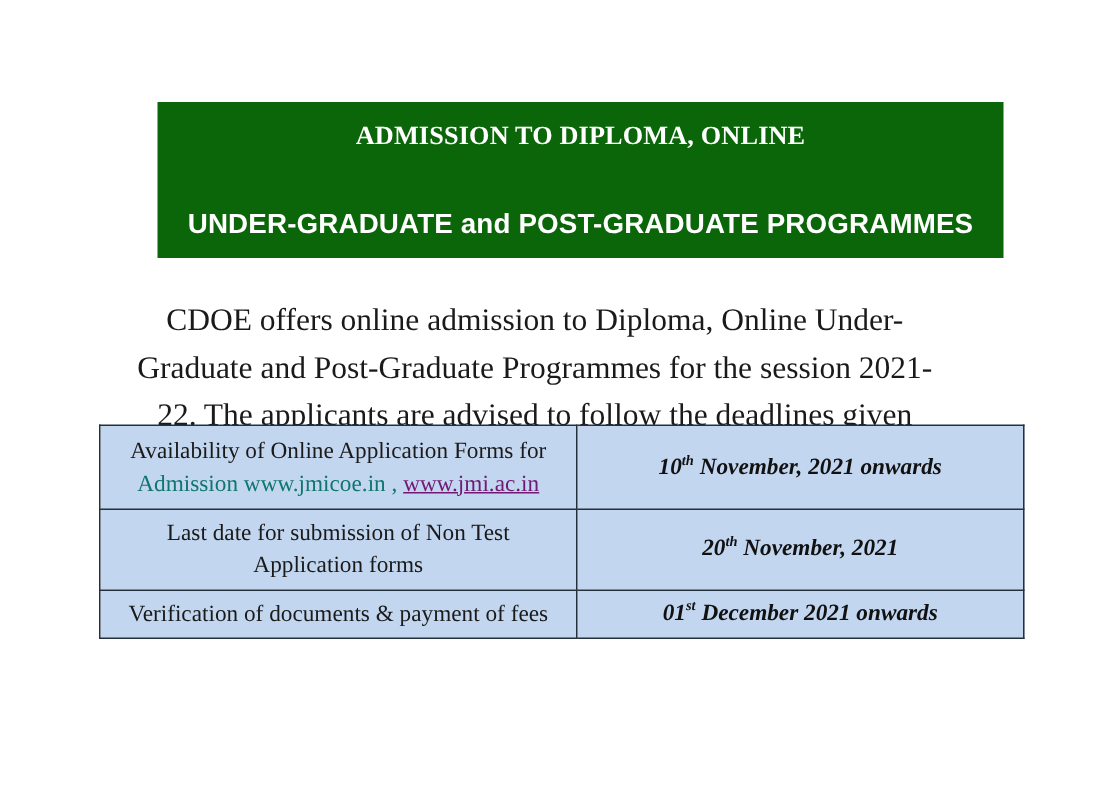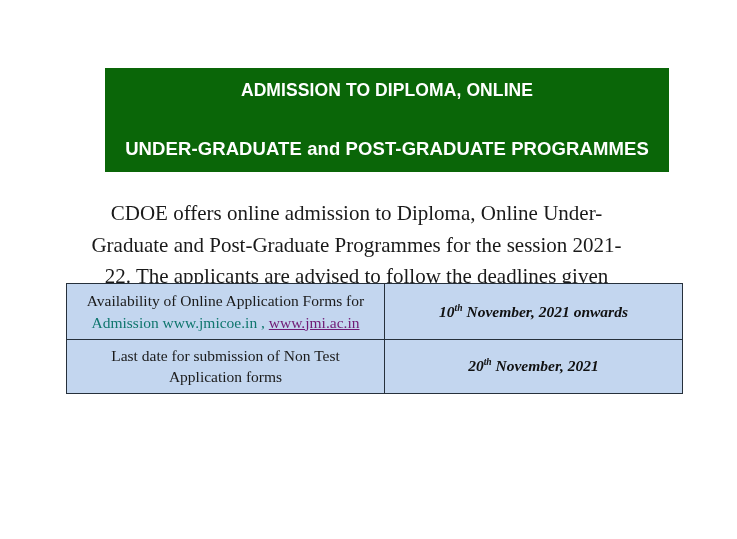--- a/index.html
+++ b/index.html
@@ -32,21 +32,21 @@
   .banner-line {
     color: #ffffff;
     font-family: "Liberation Sans", sans-serif;
     font-weight: bold;
     font-size: 17.5px;
     letter-spacing: 0.1px;
     text-align: center;
     white-space: nowrap;
     line-height: 1;
   }
-  .banner-line.l1 { margin-bottom: 40px; }
+  .banner-line.l1 { margin-bottom: 40px; font-family: Liberation Serif, serif; }
   .banner-line.l2 { font-size: 18.5px; }
 
   
   .intro {
     position: absolute;
     left: 84px;
     top: 198px;
     width: 545px;
     text-align: center;
     font-size: 21px;
@@ -131,14 +131,22 @@
     </tr>
     <tr class="row-h2">
       <td class="col-task">
         <div>Last date for submission of  Non Test</div>
         <div>Application forms</div>
       </td>
       <td class="col-date">
         <span>20</span><sup>th</sup><span> November, 2021</span>
       </td>
     </tr>
+    <tr class="row-h3">
+      <td class="col-task">
+        <div>Verification of documents &amp; payment of fees</div>
+      </td>
+      <td class="col-date">
+        <span>01</span><sup>st</sup><span> December 2021 onwards</span>
+      </td>
+    </tr>
   </tbody>
 </table>
 
 </body></html>

